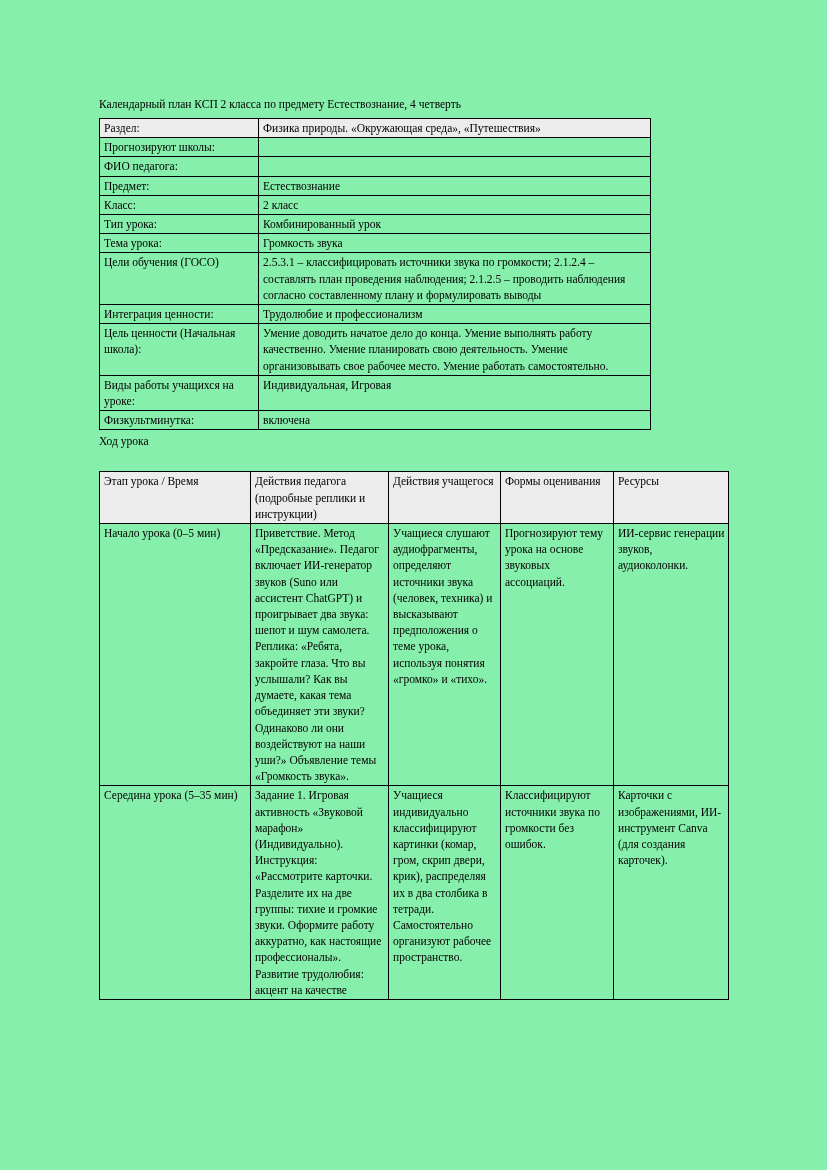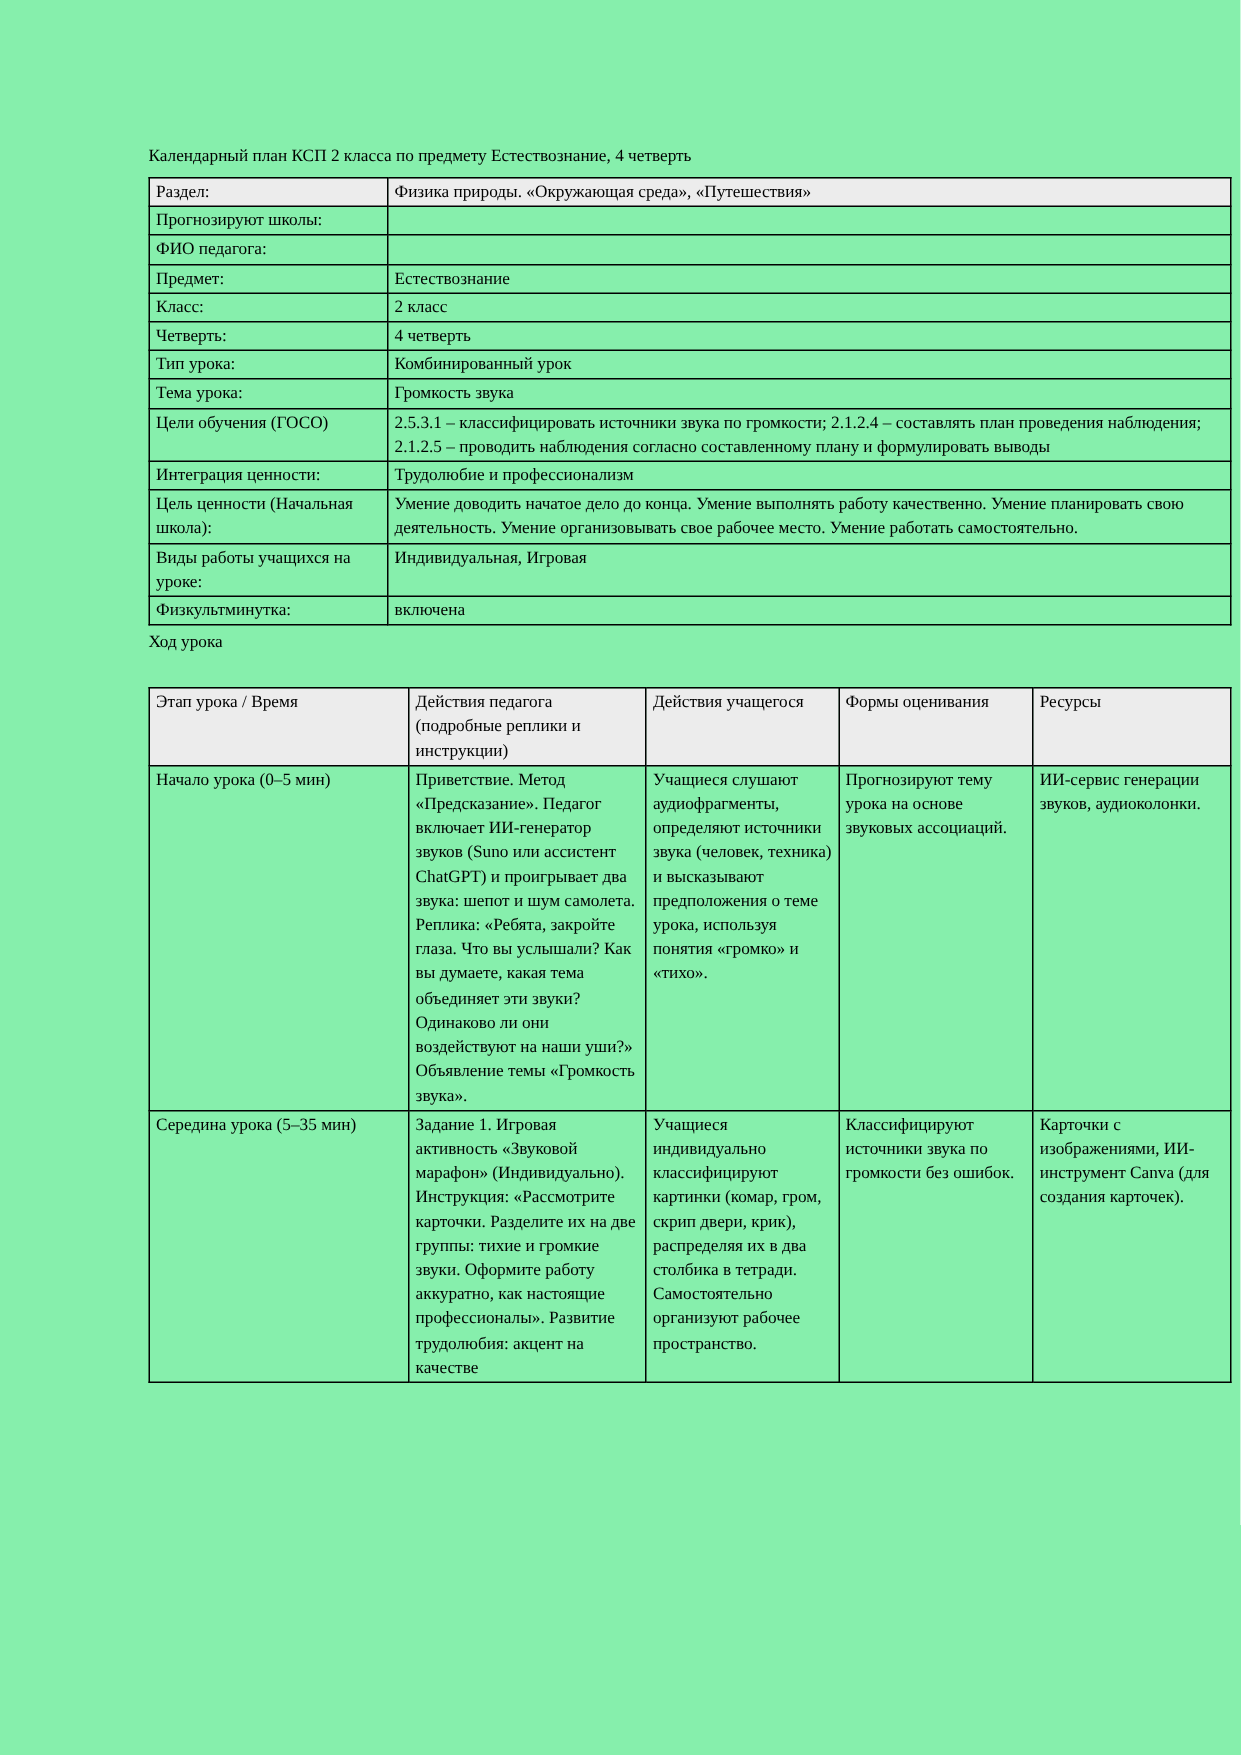--- a/index.html
+++ b/index.html
@@ -31,21 +31,21 @@
     margin: 0 0 6px 0;
     white-space: nowrap;
   }
   .section-label {
     font-size: 11.5px;
     line-height: 16px;
     margin: 3px 0 22px 0;
   }
   table {
     border-collapse: collapse;
-    width: 722px;
+    width: 552px;
     table-layout: fixed;
     font-size: 11.5px;
   }
   table td, table th {
     border: 1px solid #000000;
     vertical-align: top;
     padding: 1px 3px 1px 4px;
     line-height: 16.2px;
     font-weight: normal;
     text-align: left;
@@ -85,24 +85,20 @@
           <td class="label">ФИО педагога:</td>
           <td></td>
         </tr>
         <tr>
           <td class="label">Предмет:</td>
           <td>Естествознание</td>
         </tr>
         <tr>
           <td class="label">Класс:</td>
           <td>2 класс</td>
-        </tr>
-        <tr>
-          <td class="label">Четверть:</td>
-          <td>4 четверть</td>
         </tr>
         <tr>
           <td class="label">Тип урока:</td>
           <td>Комбинированный урок</td>
         </tr>
         <tr>
           <td class="label">Тема урока:</td>
           <td>Громкость звука</td>
         </tr>
         <tr>

